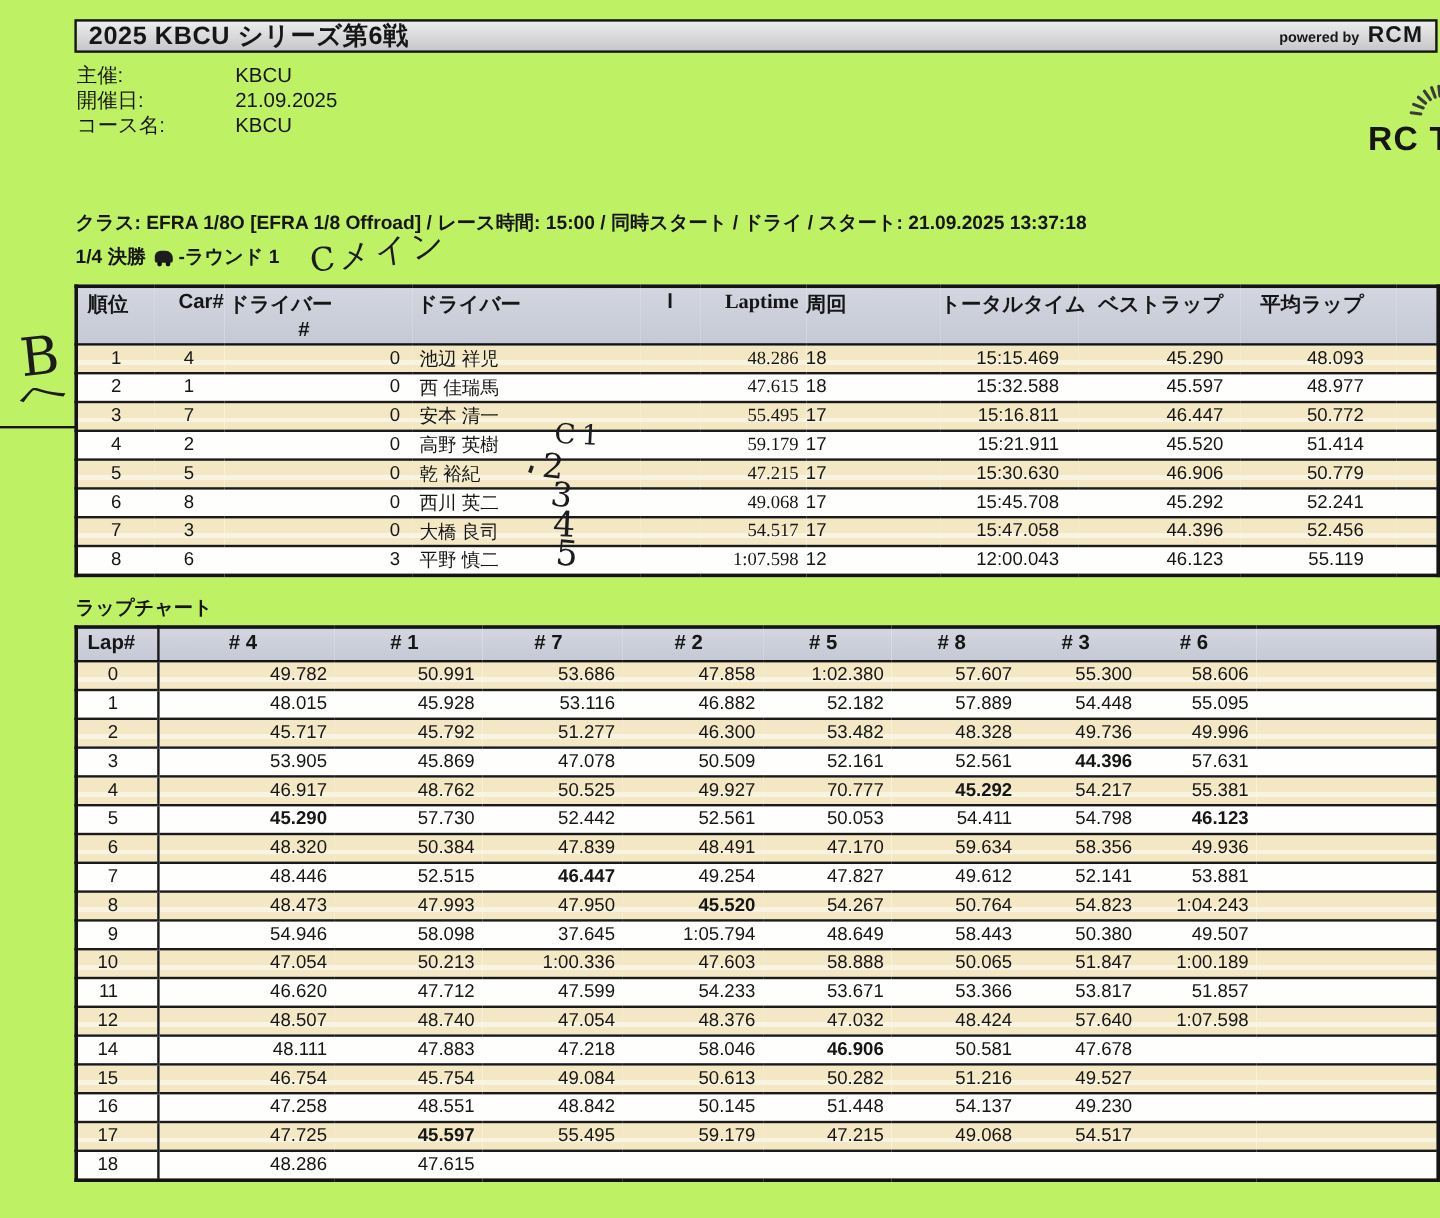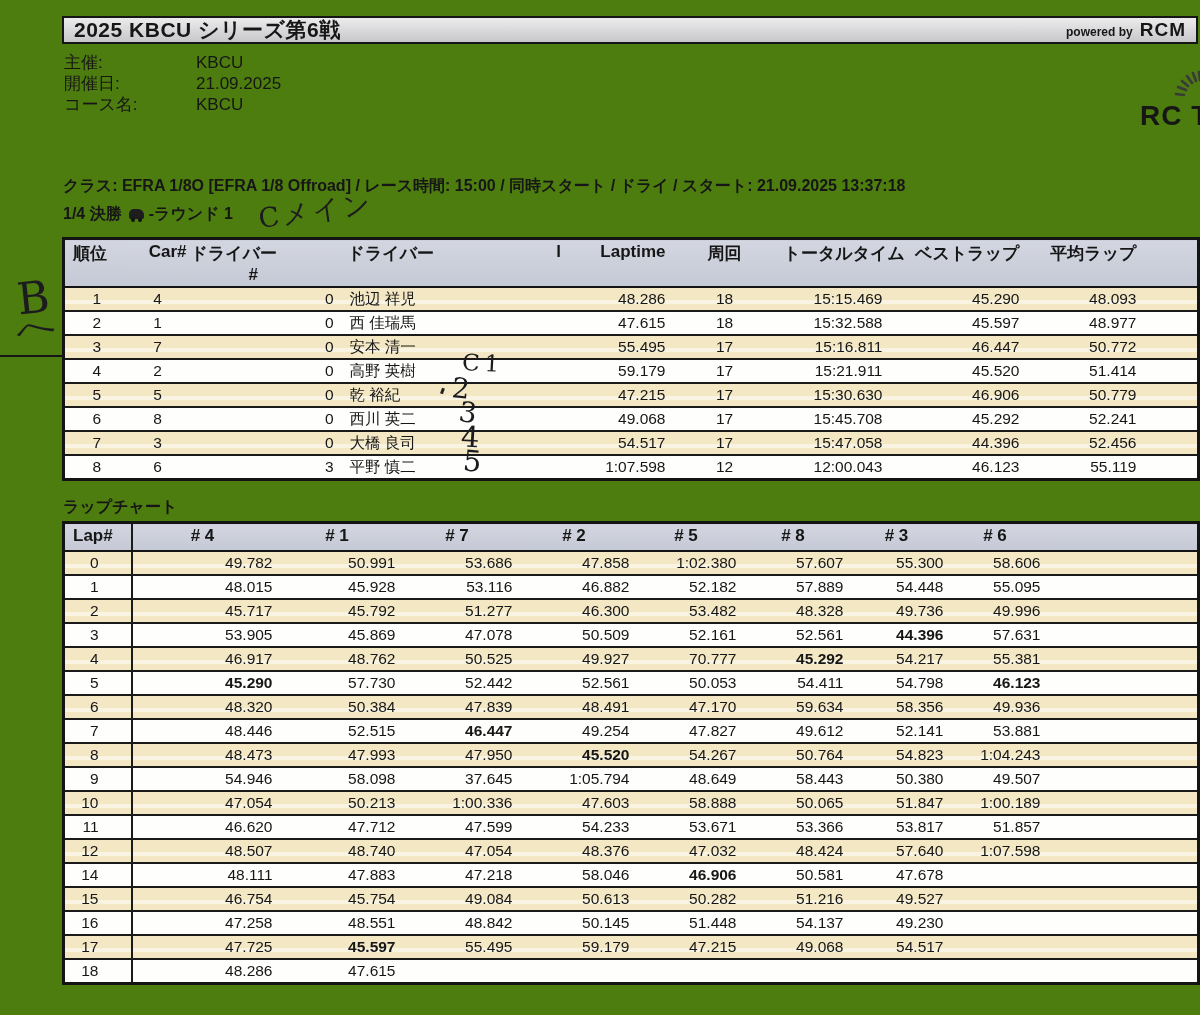--- a/index.html
+++ b/index.html
@@ -1,16 +1,16 @@
 <!DOCTYPE html>
 <html><head>
 <meta charset="utf-8">
 <style>
   html,body{margin:0;padding:0;background:#e9e7e2;}
-  .page{position:relative;width:1200px;height:1015px;background:#4d7c0f;overflow:hidden;
+  .page{position:relative;width:1200px;height:1015px;background:#bef264;overflow:hidden;
         font-family:"Liberation Sans","DejaVu Sans",sans-serif;color:#161616;}
 
   
   .title-bar{position:absolute;left:62px;top:16px;width:1136px;height:28px;box-sizing:border-box;
              border:2px solid #151515;background:linear-gradient(180deg,#ececec,#c7c7cb);
              display:flex;align-items:center;justify-content:space-between;padding:0 10px;}
   .title-text{font-weight:bold;font-size:21px;letter-spacing:.5px;}
   .powered{display:flex;align-items:baseline;gap:7px;}
   .powered-by{font-size:12px;font-weight:bold;}
   .brand{font-size:19px;font-weight:bold;letter-spacing:1px;}
@@ -45,22 +45,22 @@
      background-image:repeating-linear-gradient(180deg,rgba(255,255,255,0) 0 13px,rgba(255,255,255,.5) 13px 17px);}
   tbody tr:nth-child(even){background:#fefefc;}
   .b{font-weight:bold;}
 
   
   .c-pos{text-align:center;}
   .c-car{text-align:center;}
   .c-dno{text-align:right;padding-right:10px;}
   .c-driver{text-align:left;padding-left:6px;}
   .c-l{text-align:center;}
-  .c-lap{text-align:right;padding-right:6px;}
-  .c-laps{text-align:center;padding-right:6px;}
+  .c-lap{text-align:right;padding-right:6px;font-family:Liberation Serif, serif;}
+  .c-laps{text-align:left;padding-right:6px;}
   .c-total{text-align:right;padding-right:16px;margin-left:21px;}
   .c-best{text-align:right;padding-right:14px;}
   .c-avg{text-align:right;padding-right:27px;}
   th.c-pos{text-align:left;padding-left:8px;}
   th.c-car{text-align:right;padding-left:2px;}
   th.c-dno,th.c-driver{text-align:left;padding-left:4px;}
   th .sub{display:block;text-align:left;padding-left:58px;line-height:20px;}
 
   
   .lc-lap{text-align:right;padding-right:32px;border-right:2px solid #1a1a1a;}

